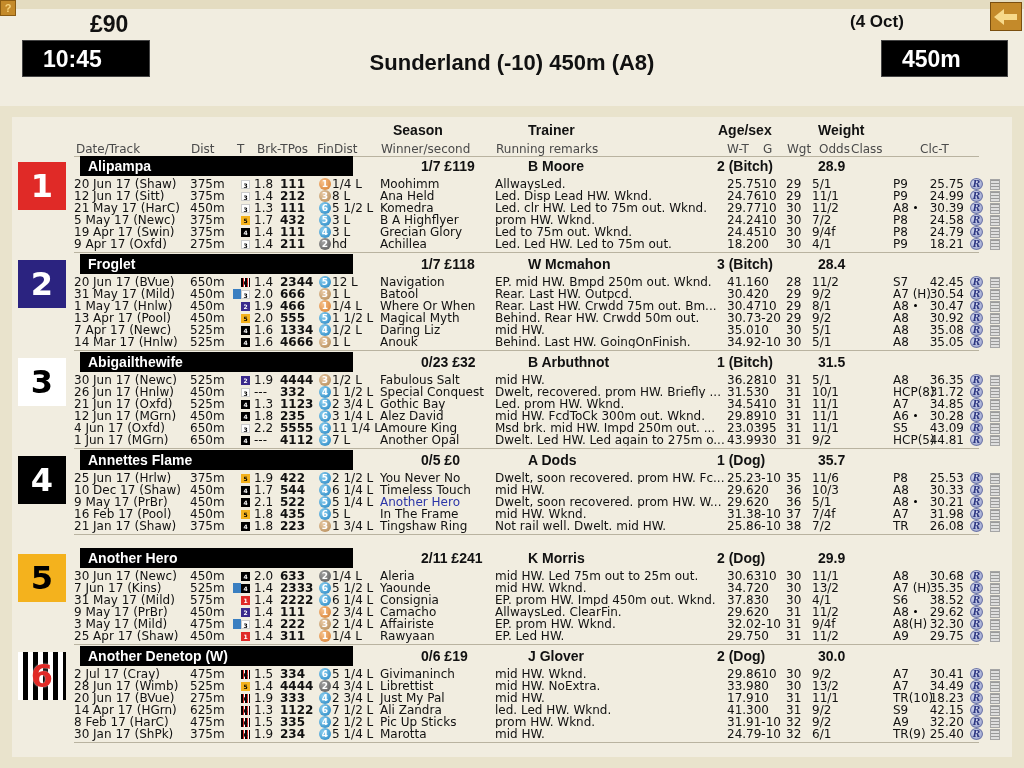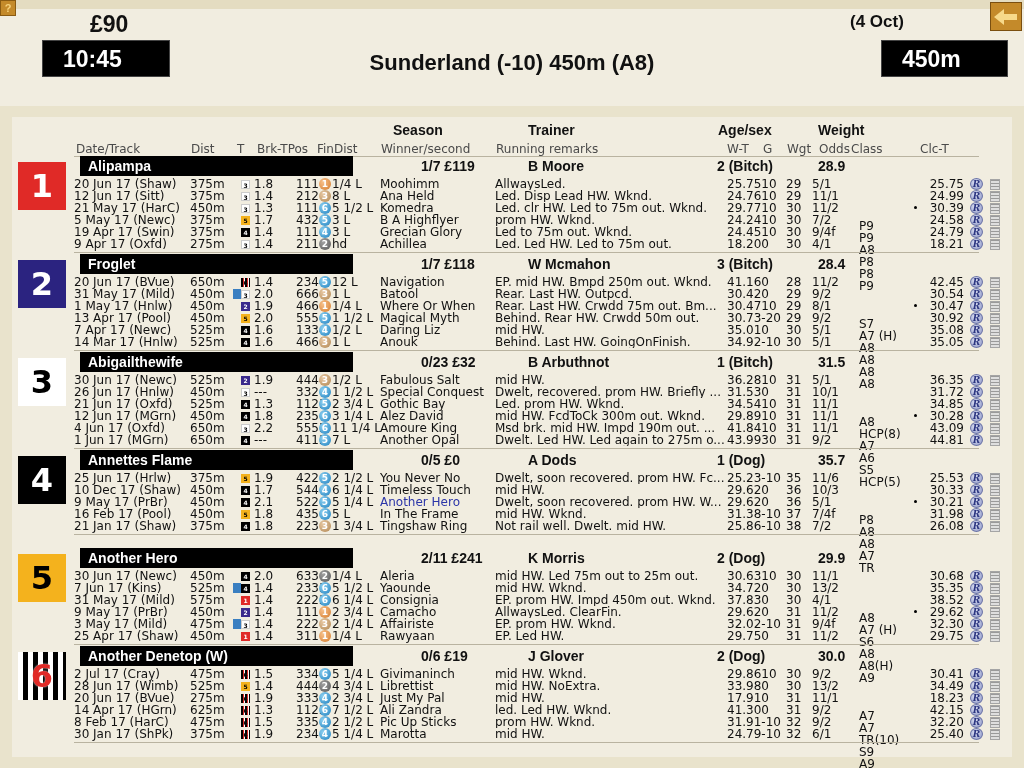--- a/index.html
+++ b/index.html
@@ -32,21 +32,21 @@
   .racedate {
     position: absolute; left: 850px; top: 12px;
     font: bold 17px "Liberation Sans", sans-serif;
   }
   .blackbox {
     position: absolute; background: #000; color: #fff;
     border: 1px solid #444;
     font: bold 23px "Liberation Sans", sans-serif;
     padding-left: 20px; line-height: 36px;
   }
-  .timebox { left: 22px; top: 40px; width: 128px; height: 37px; margin-left: 20px; }
+  .timebox { left: 22px; top: 40px; width: 128px; height: 37px; }
   .distbox { left: 881px; top: 40px; width: 127px; height: 37px; }
   .title {
     position: absolute; left: 0; width: 1024px; top: 50px; text-align: center;
     font: bold 22px "Liberation Sans", sans-serif;
   }
   .panel {
     position: absolute; left: 12px; top: 117px; width: 1000px; height: 640px;
     background: #f1ede0;
   }
   .hdr-bold {
@@ -85,32 +85,32 @@
   .frow {
     position: relative; height: 12px;
     font: 12px "DejaVu Sans", sans-serif; line-height: 12px; white-space: nowrap;
   }
   .frow > span { position: absolute; top: 0; }
   .c-date { left: 74px; }
   .c-dist { left: 190px; }
   .c-tico { left: 241px; top: 2px !important; width: 9px; height: 9px; font-size: 6px; line-height: 9px; text-align: center; font-weight: bold; }
   .c-pico { left: 233px; top: 1px !important; width: 8px; height: 10px; background: #3a7fc1; }
   .c-brk { left: 254px; }
-  .c-tpos { left: 296px; }
+  .c-tpos { left: 280px; font-weight: bold; }
   .c-pos {
     left: 319px; top: 0 !important; width: 12px; height: 12px; border-radius: 50%;
     color: #fff; font: bold 9px "DejaVu Sans", sans-serif; line-height: 12px; text-align: center;
   }
   .c-fin { left: 332px; }
   .c-win { left: 380px; }
   .c-rem { left: 495px; width: 232px; overflow: hidden; }
   .c-wt { left: 727px; }
   .c-g { left: 786px; }
   .c-odds { left: 812px; }
-  .c-class { left: 859px; margin-top: 42px; }
+  .c-class { left: 893px; }
   .c-clc { left: 919px; width: 45px; text-align: right; }
   .c-r {
     left: 970px; top: 0 !important; width: 13px; height: 12px; border-radius: 50%;
     background: radial-gradient(circle at 40% 35%, #dfe3f5, #8a93c3);
     border: 1px solid #6b74a8; color: #2b3580;
     font: italic bold 9px "DejaVu Serif", serif; line-height: 10px; text-align: center;
   }
   .c-doc {
     left: 990px; top: 1px !important; width: 10px; height: 11px;
     background: repeating-linear-gradient(180deg, #9a9a9a 0 1px, #dedede 1px 3px);
@@ -495,22 +495,22 @@
         </div>
         <div class="frow">
           <span class="c-date"><span>4 Jun 17</span> <span>(Oxfd)</span></span>
           <span class="c-dist">650m</span>
           <span class="c-tico t-w">3</span>
           <span class="c-brk">2.2</span>
           <span class="c-tpos">5555</span>
           <span class="c-pos p-blue">6</span>
           <span class="c-fin">11 1/4 L</span>
           <span class="c-win">Amoure King</span>
-          <span class="c-rem">Msd brk. mid HW. Impd 190m out. ...</span>
-          <span class="c-wt">41.8410</span>
+          <span class="c-rem">Msd brk. mid HW. Impd 250m out. ...</span>
+          <span class="c-wt">23.0395</span>
           <span class="c-g">31</span>
           <span class="c-odds">11/1</span>
           <span class="c-class">S5</span>
           <span class="c-clc"><span>43.09</span></span>
           <span class="c-r">R</span>
           <span class="c-doc"></span>
         </div>
         <div class="frow">
           <span class="c-date"><span>1 Jun 17</span> <span>(MGrn)</span></span>
           <span class="c-dist">650m</span>

